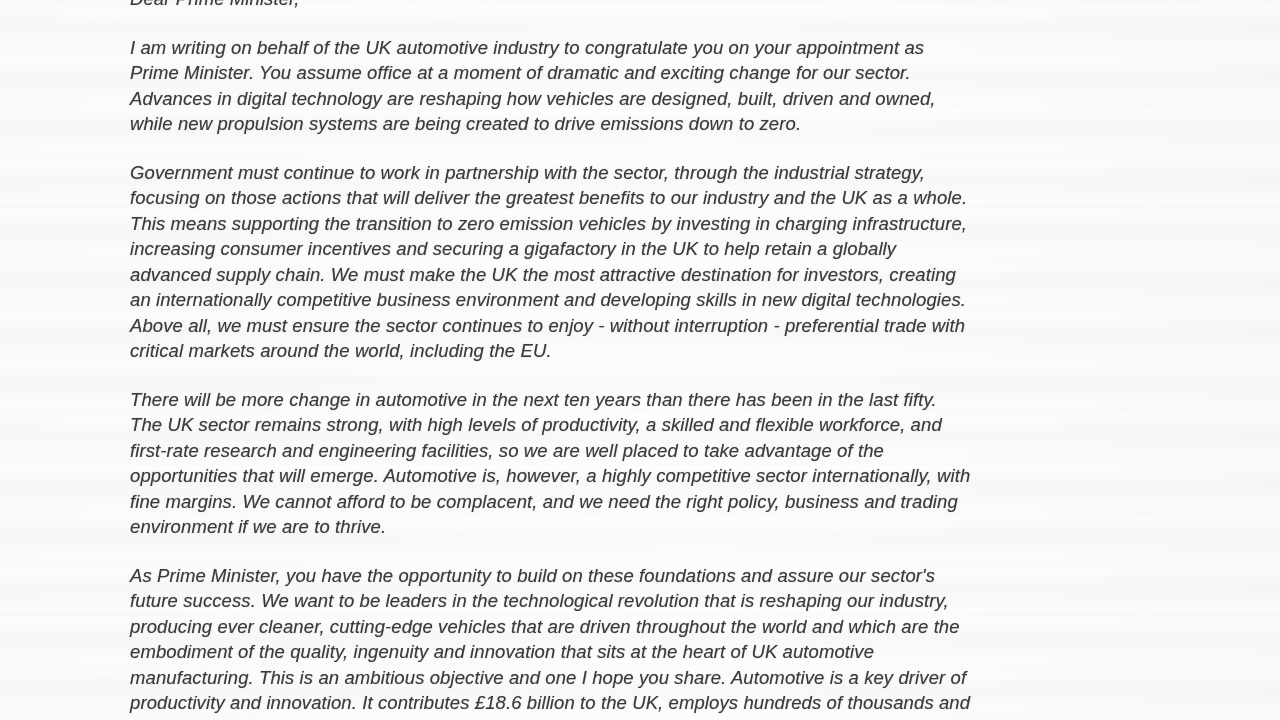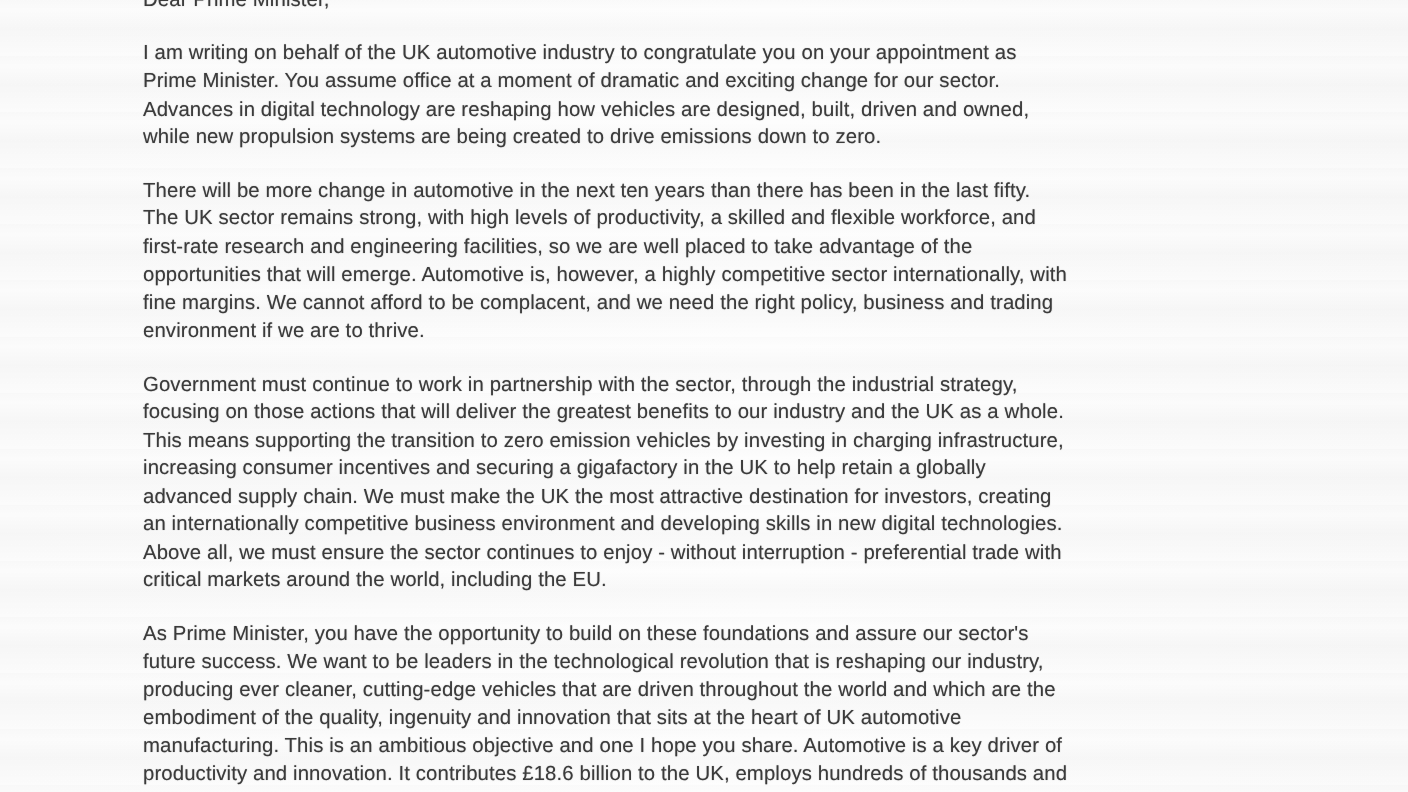--- a/index.html
+++ b/index.html
@@ -20,20 +20,21 @@
     background:
       repeating-linear-gradient(
         180deg,
         rgba(0,0,0,0.012) 0px,
         rgba(0,0,0,0.0) 9px,
         rgba(0,0,0,0.018) 26px,
         rgba(0,0,0,0.0) 51px
       ),
       linear-gradient(90deg, #fbfbfb 0%, #fdfdfd 55%, #fafafa 100%);
     overflow: hidden;
+    font-style: italic;
   }
   .letter {
     position: absolute;
     left: 130px;
     top: -14px;
     width: 1080px;
     color: #3a3a3a;
     font-size: 18.5px;
     line-height: 25.5px;
     letter-spacing: 0.1px;
@@ -49,34 +50,34 @@
 </head>
 <body>
 
 <div class="scan-page">
   <div class="letter">
     <p>Dear Prime Minister,</p>
     <p>I am writing on behalf of the UK automotive industry to congratulate you on your appointment as
 Prime Minister. You assume office at a moment of dramatic and exciting change for our sector.
 Advances in digital technology are reshaping how vehicles are designed, built, driven and owned,
 while new propulsion systems are being created to drive emissions down to zero.</p>
-    <p>There will be more change in automotive in the next ten years than there has been in the last fifty.
-The UK sector remains strong, with high levels of productivity, a skilled and flexible workforce, and
-first-rate research and engineering facilities, so we are well placed to take advantage of the
-opportunities that will emerge. Automotive is, however, a highly competitive sector internationally, with
-fine margins. We cannot afford to be complacent, and we need the right policy, business and trading
-environment if we are to thrive.</p>
     <p>Government must continue to work in partnership with the sector, through the industrial strategy,
 focusing on those actions that will deliver the greatest benefits to our industry and the UK as a whole.
 This means supporting the transition to zero emission vehicles by investing in charging infrastructure,
 increasing consumer incentives and securing a gigafactory in the UK to help retain a globally
 advanced supply chain. We must make the UK the most attractive destination for investors, creating
 an internationally competitive business environment and developing skills in new digital technologies.
 Above all, we must ensure the sector continues to enjoy - without interruption - preferential trade with
 critical markets around the world, including the EU.</p>
+    <p>There will be more change in automotive in the next ten years than there has been in the last fifty.
+The UK sector remains strong, with high levels of productivity, a skilled and flexible workforce, and
+first-rate research and engineering facilities, so we are well placed to take advantage of the
+opportunities that will emerge. Automotive is, however, a highly competitive sector internationally, with
+fine margins. We cannot afford to be complacent, and we need the right policy, business and trading
+environment if we are to thrive.</p>
     <p>As Prime Minister, you have the opportunity to build on these foundations and assure our sector's
 future success. We want to be leaders in the technological revolution that is reshaping our industry,
 producing ever cleaner, cutting-edge vehicles that are driven throughout the world and which are the
 embodiment of the quality, ingenuity and innovation that sits at the heart of UK automotive
 manufacturing. This is an ambitious objective and one I hope you share. Automotive is a key driver of
 productivity and innovation. It contributes £18.6 billion to the UK, employs hundreds of thousands and</p>
   </div>
 </div>
 
 </body></html>

